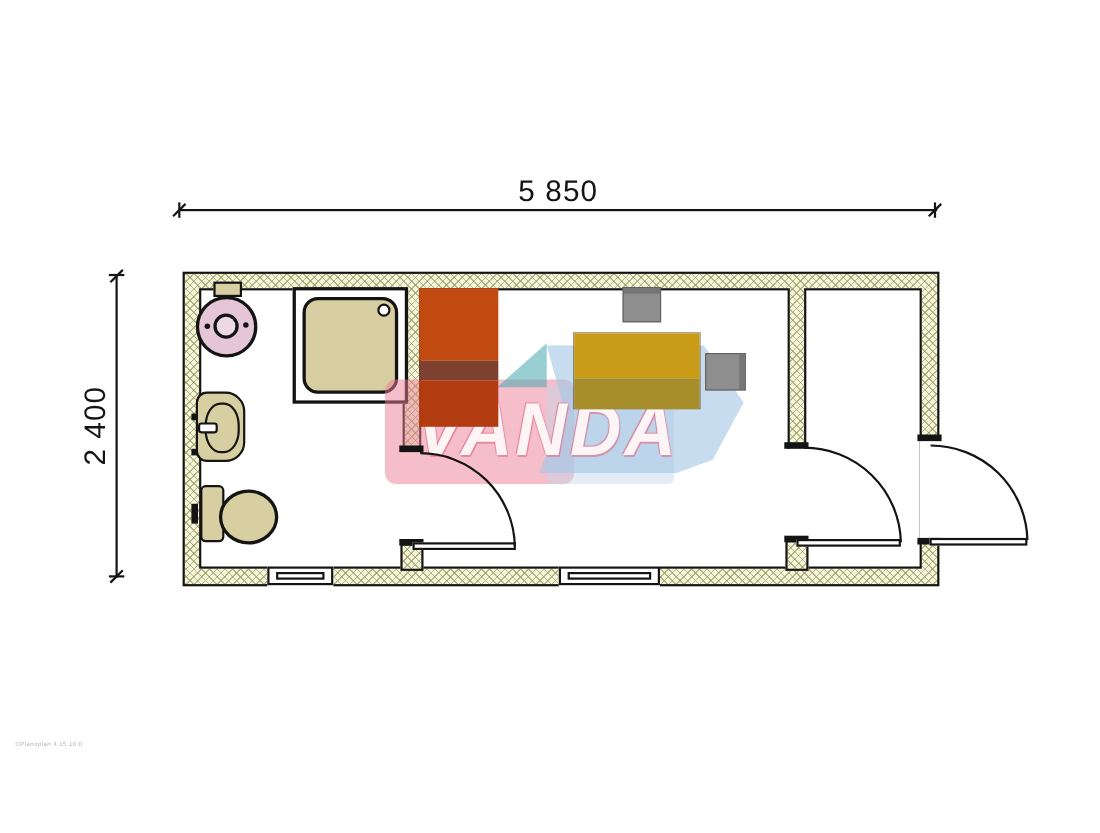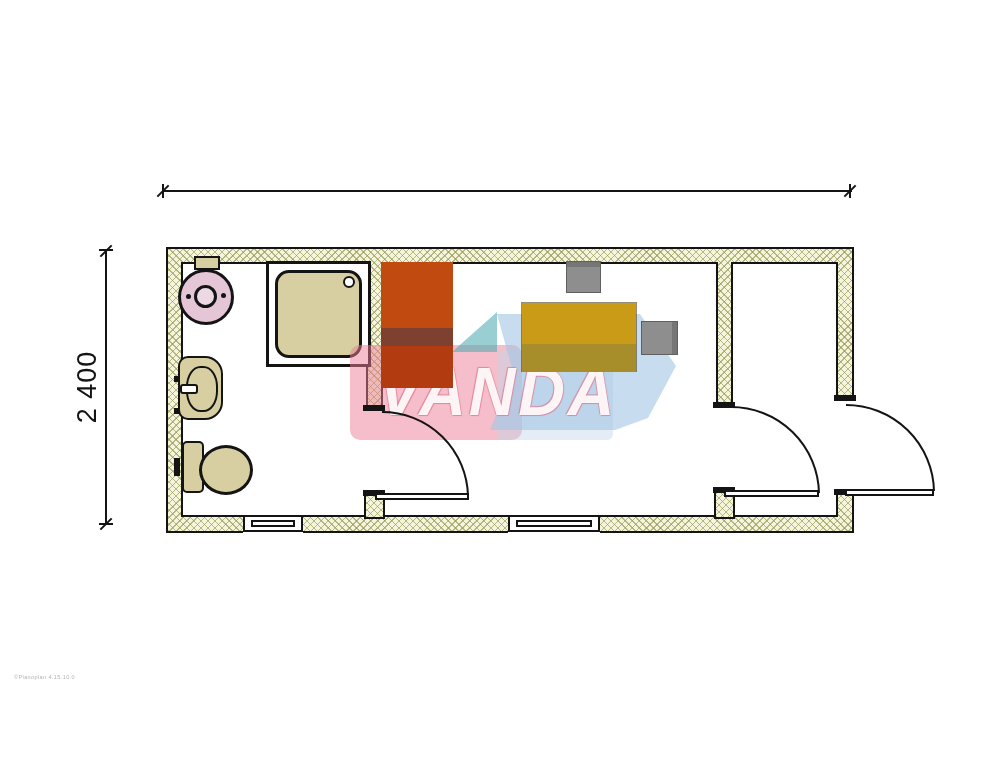--- a/index.html
+++ b/index.html
@@ -52,20 +52,21 @@
 </head>
 <body>
 
 <div id="canvas">
 
   <div class="abs dimline" style="left:163px;top:190px;width:689px;height:2px"></div>
   <div class="abs tick" style="left:162px;top:184px;width:2px;height:14px"></div>
   <div class="abs tick" style="left:849px;top:184px;width:2px;height:14px"></div>
   <div class="abs slash" style="left:155px;top:190px"></div>
   <div class="abs slash" style="left:842px;top:190px"></div>
+  <div class="abs dimtext" style="left:420px;top:159px;width:175px;text-align:center">5 850</div>
 
   <div class="abs dimline" style="left:105px;top:250px;width:2px;height:275px"></div>
   <div class="abs tick" style="left:99px;top:249px;width:14px;height:2px"></div>
   <div class="abs tick" style="left:99px;top:523px;width:14px;height:2px"></div>
   <div class="abs slash" style="left:98px;top:250px"></div>
   <div class="abs slash" style="left:98px;top:523px"></div>
   <div class="abs dimtext" style="left:87px;top:387px;transform:translate(-50%,-50%) rotate(-90deg)">2 400</div>
 
   <div class="abs hatch building" style="left:166px;top:247px;width:688px;height:286px"></div>
 

